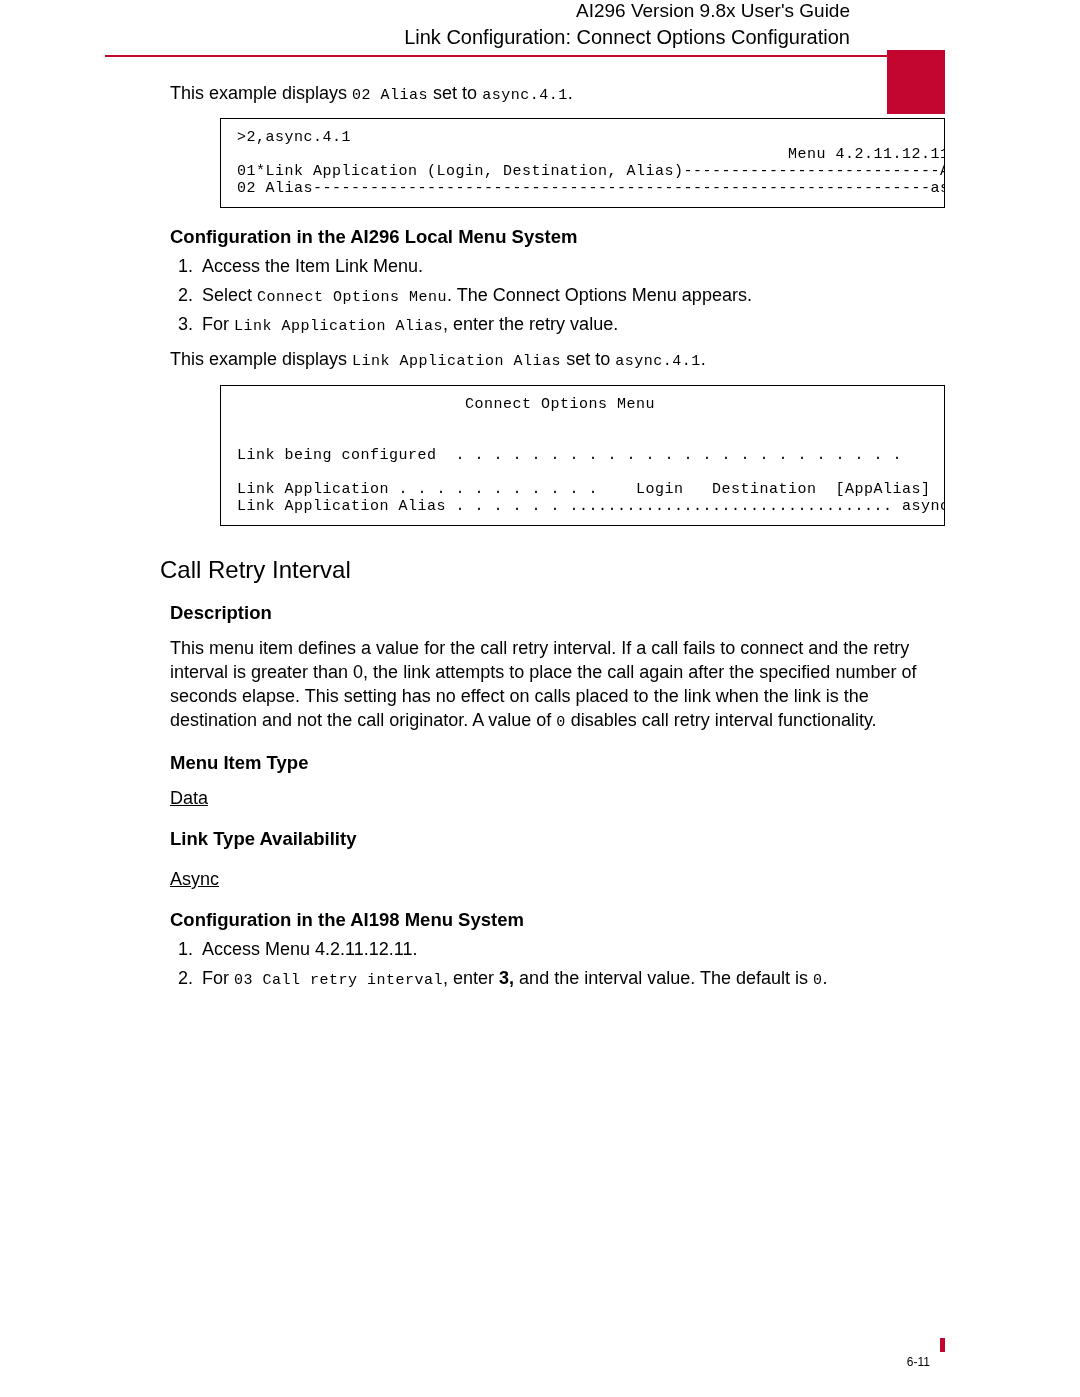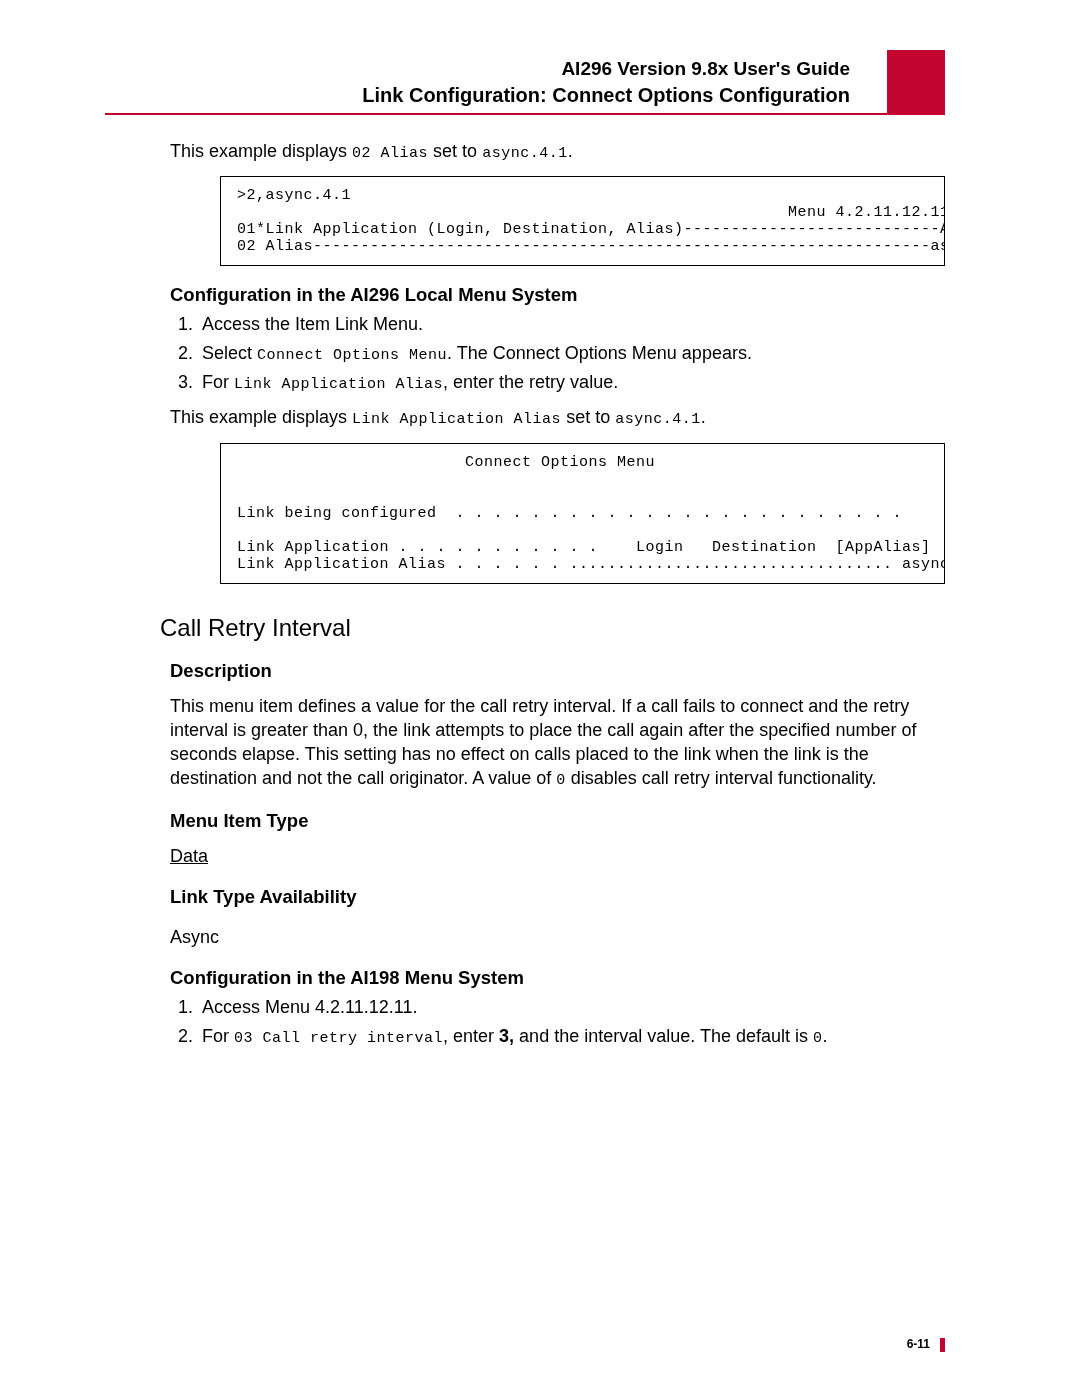--- a/index.html
+++ b/index.html
@@ -13,23 +13,21 @@
   }
   .page {
     width: 1080px;
     min-height: 1397px;
     position: relative;
     box-sizing: border-box;
   }
   .header {
     text-align: right;
     padding-right: 230px;
-    padding-top: 58px;
     position: relative;
-    font-weight: bold;
   }
   .header-title {
     font-size: 19px;
   }
   .header-sub {
     font-size: 20px;
     margin-top: 4px;
   }
   .color-block {
     position: absolute;
@@ -82,24 +80,24 @@
     margin: 8px 0;
     padding-left: 4px;
   }
   .mono {
     font-family: "Courier New", Courier, monospace;
     font-size: 15px;
     letter-spacing: 0.5px;
   }
   .footer {
     position: absolute;
-    bottom: 46px;
+    bottom: 28px;
     right: 150px;
     font-size: 12px;
-    font-weight: bold;
+    font-weight: normal;
   }
   .footer-mark {
     position: absolute;
     bottom: 45px;
     right: 135px;
     width: 5px;
     height: 14px;
     background: #c20630;
   }
 </style>
@@ -151,21 +149,21 @@
 
     <h4 class="sect">Description</h4>
     <p>
       <span>This menu item defines a value for the call retry interval. If a call fails to connect and the retry interval is greater than 0, the link attempts to place the call again after the specified number of seconds elapse. This setting has no effect on calls placed to the link when the link is the destination and not the call originator. A value of </span><span class="mono">0</span><span> disables call retry interval functionality.</span>
     </p>
 
     <h4 class="sect">Menu Item Type</h4>
     <p style="margin-top:12px;text-decoration:underline;">Data</p>
 
     <h4 class="sect">Link Type Availability</h4>
-    <p style="margin-top:17px;">Async</p>
+    <p style="margin-top:17px;text-decoration:underline;">Async</p>
 
     <h4 class="sect">Configuration in the AI198 Menu System</h4>
     <ol class="steps">
       <li>Access Menu 4.2.11.12.11.</li>
       <li>
         <span>For </span><span class="mono">03 Call retry interval</span><span>, enter </span><b><span>3,</span></b><span> and the interval value. The default is </span><span class="mono">0</span><span>.</span>
       </li>
     </ol>
   </div>
 

